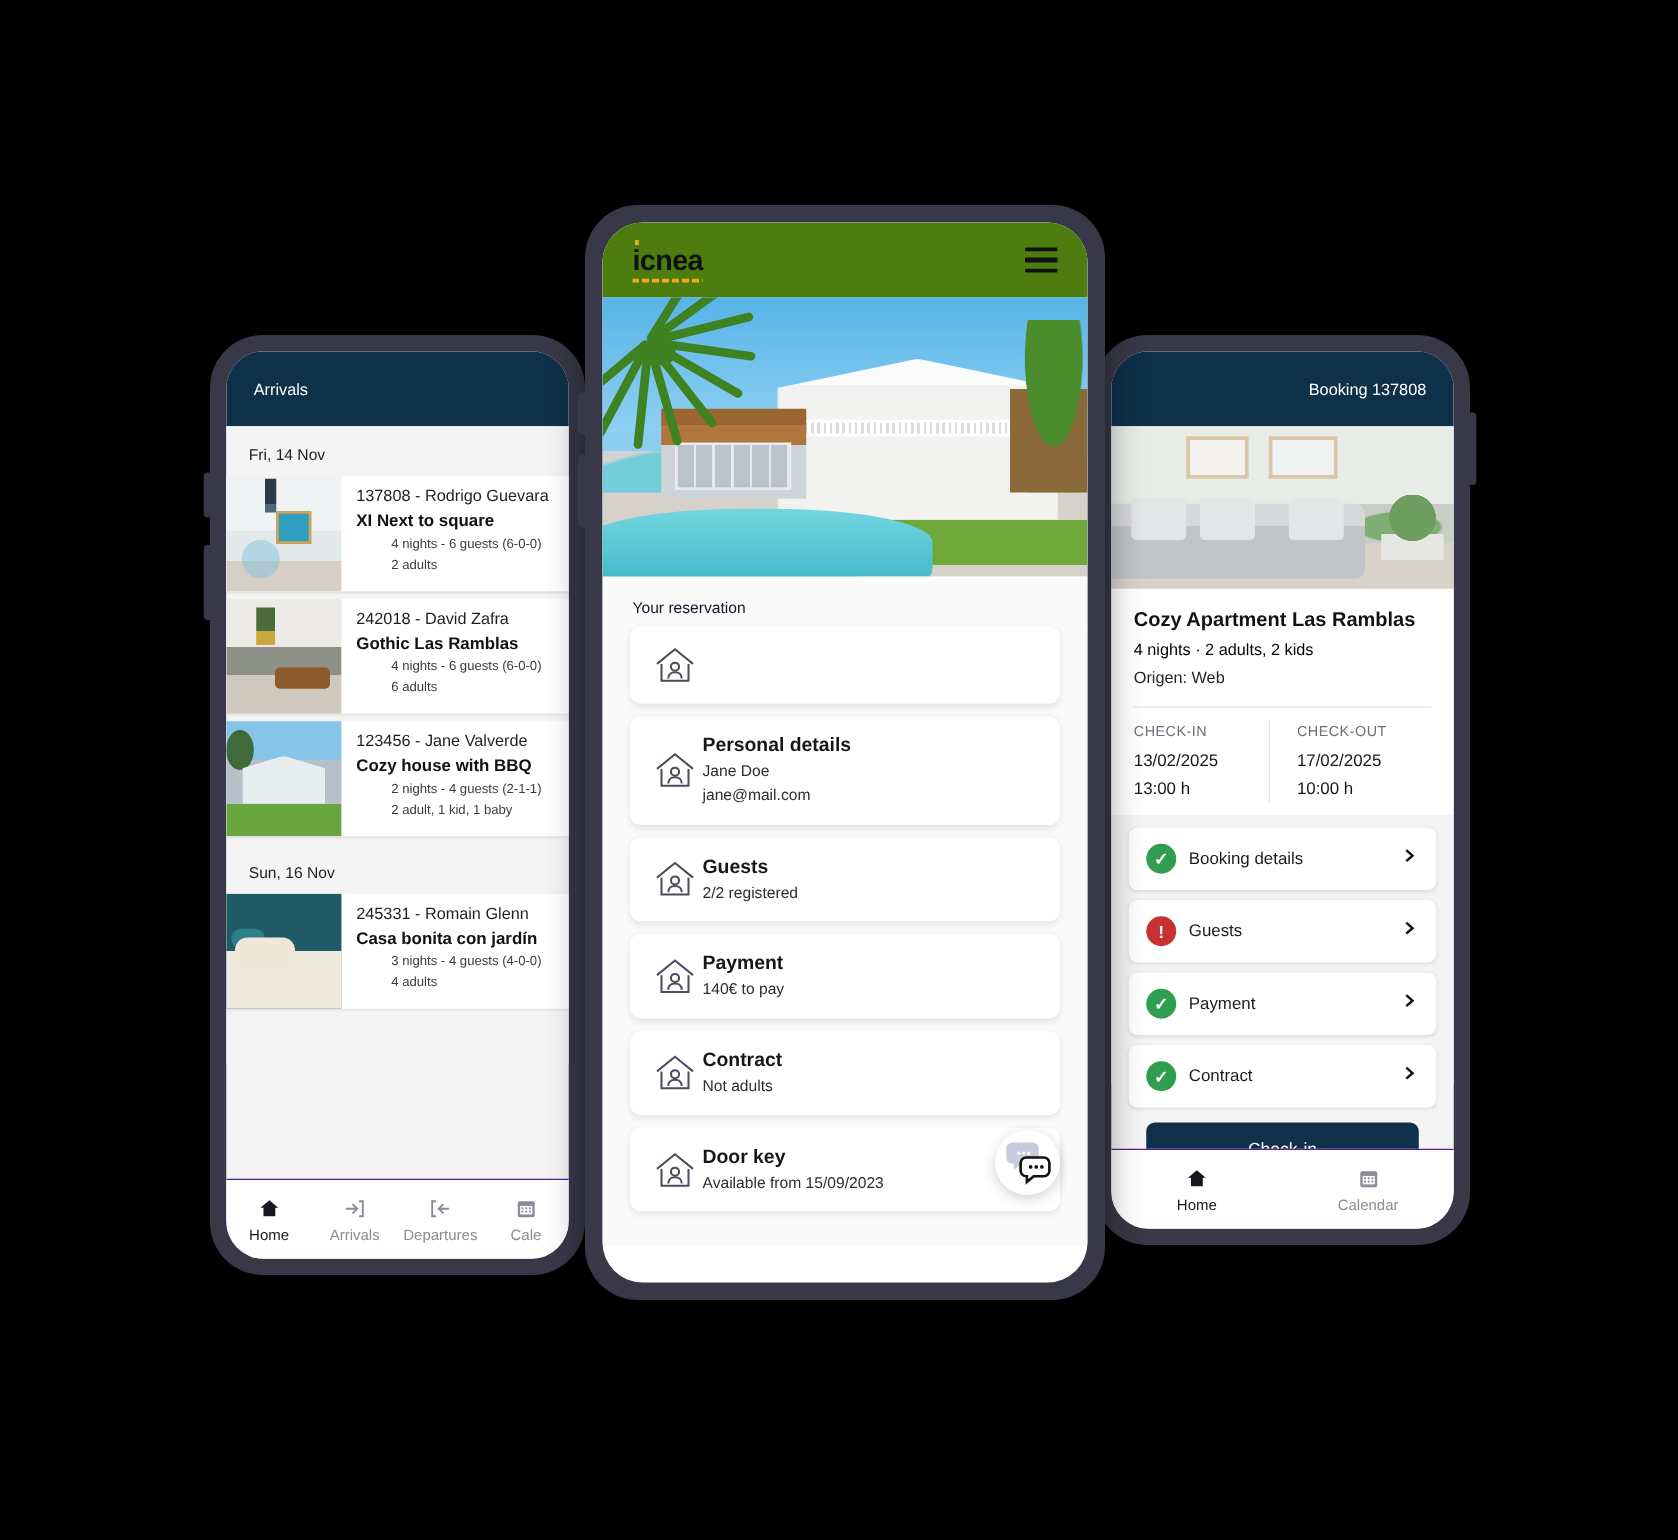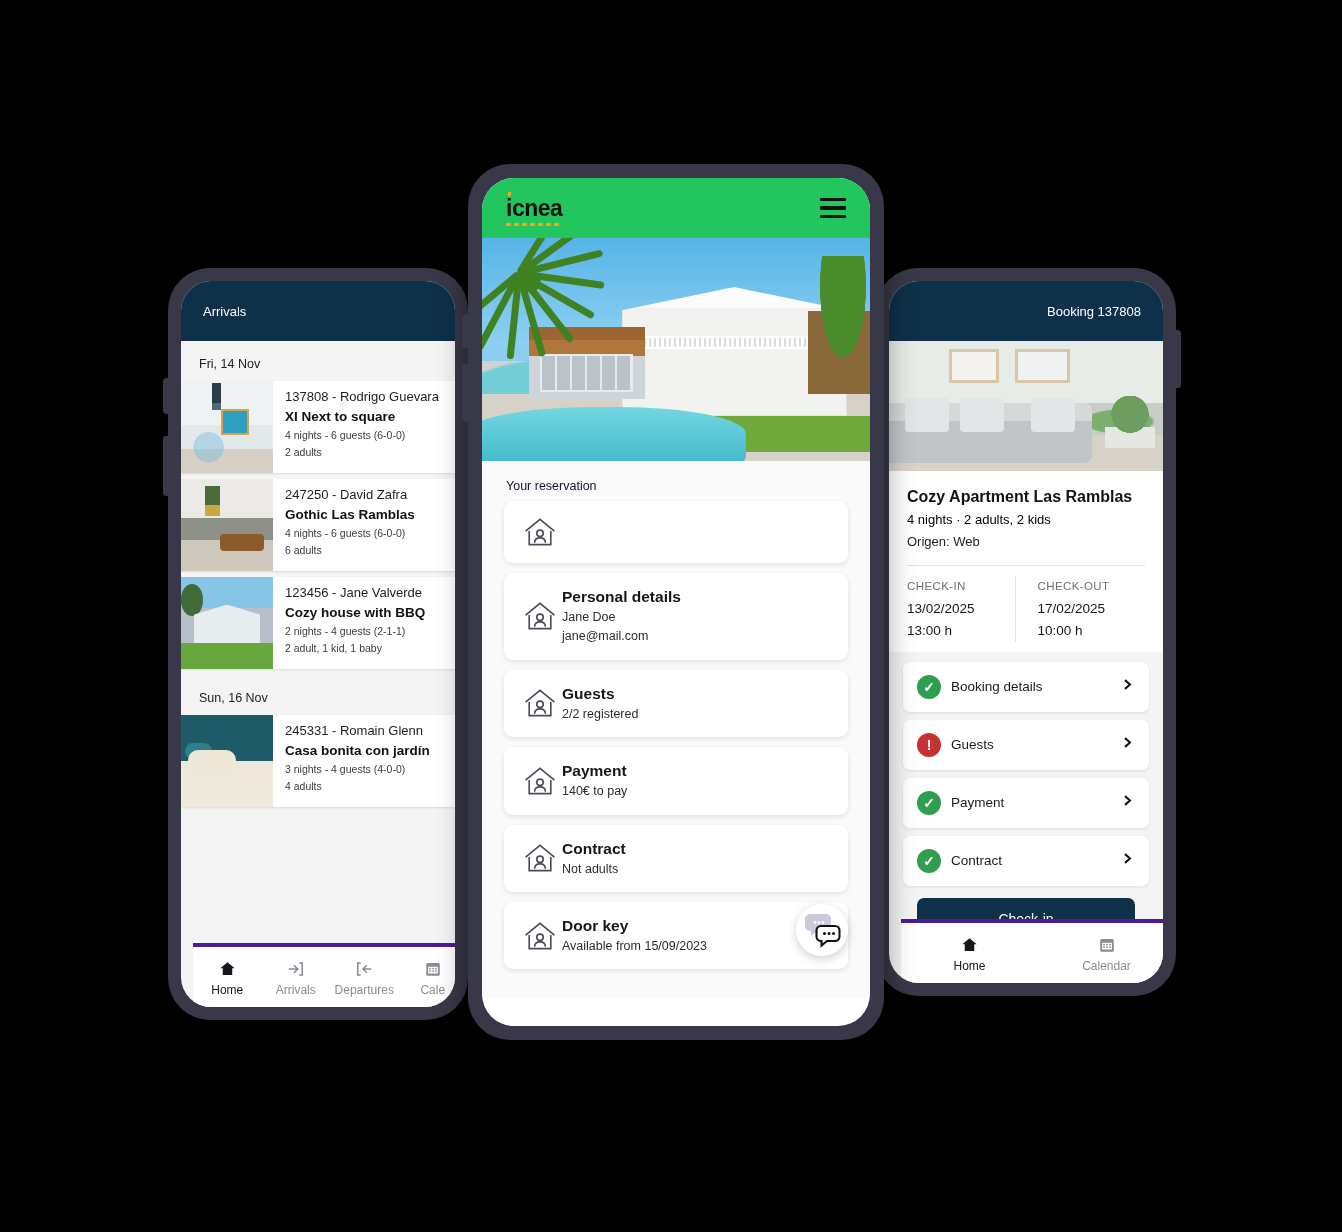--- a/index.html
+++ b/index.html
@@ -57,21 +57,21 @@
   .daygroup { padding: 16px 18px 10px; font-size: 12.5px; color: #1c1c22; }
   .resv-card {
     display: flex; background: #fff; margin: 0 0 6px 0;
     box-shadow: 0 1px 2px rgba(0,0,0,.10);
     overflow: hidden;
   }
   .resv-thumb { width: 92px; height: 92px; flex: 0 0 92px; background-size: cover; background-position:center; }
   .resv-info { padding: 7px 10px 6px 12px; flex: 1; min-width: 0; }
   .resv-code { font-size: 13px; color: #1d1d24; line-height: 1.45; white-space: nowrap; }
   .resv-title { font-size: 13.5px; font-weight: bold; color: #111; line-height: 1.5; white-space: nowrap;}
-  .resv-meta { font-size: 10.5px; color: #3a3a42; line-height: 1.65; white-space: nowrap;}
+  .resv-meta { font-size: 10.5px; color: #3a3a42; line-height: 1.65; white-space: nowrap; margin-left: 28px;}
 
   
   .th-bedroom-white {
     background:
       radial-gradient(circle at 30% 72%, rgba(120,190,220,.45) 0 16%, transparent 17%),
       linear-gradient(180deg,#f0f3f4 0 48%, #e3e8ea 48% 74%, #d6cfc6 74% 100%),
       #eef1f2;
     position: relative;
   }
   .th-bedroom-white::after {
@@ -121,33 +121,33 @@
     content:""; position:absolute; left:8%; top:38%; width:52%; height:30%;
     background:#efe7d8; border-radius: 10px;
   }
   .th-bed-teal::before {
     content:""; position:absolute; left:4%; top:30%; width:30%; height:18%;
     background:#2d7f89; border-radius: 8px;
   }
 
   
   .botnav {
-    position:absolute; left:12px; bottom:0; width:100%;
+    position:absolute; left:0; bottom:0; width:100%;
     background:#fff; display:flex; align-items:center;
-    border-top: 4px solid #4c1d95;
+    border-top: 1px solid #4c1d95;
   }
   .navitem { flex:1; display:flex; flex-direction:column; align-items:center; gap:5px; }
   .navitem .lbl { font-size: 12px; }
   .navitem.active .lbl { color: #16161c; }
   .navitem.dim .lbl { color: #8b8b95; }
   .navicon { height: 20px; display:flex; align-items:flex-end; }
 
   
   .c-header {
-    height: 60px; background:#22c55e; display:flex; align-items:center;
+    height: 60px; background:#4d7c0f; display:flex; align-items:center;
     justify-content: space-between; padding: 0 24px;
   }
   .logo-wrap { position:relative; }
   .logo-text {
     font-size: 23px; font-weight: bold; letter-spacing:-.5px; color:#111;
     font-family:"Liberation Sans", sans-serif;
   }
   .logo-dash {
     position:absolute; left:0; bottom:-4px; width:100%; height:3px;
     background: repeating-linear-gradient(90deg,#f0a91e 0 5px, transparent 5px 8px);
@@ -298,21 +298,21 @@
             <div class="resv-code">137808 - Rodrigo Guevara</div>
             <div class="resv-title">XI Next to square</div>
             <div class="resv-meta">4 nights - 6 guests (6-0-0)</div>
             <div class="resv-meta">2 adults</div>
           </div>
         </div>
 
         <div class="resv-card">
           <div class="resv-thumb th-livingroom"></div>
           <div class="resv-info">
-            <div class="resv-code">247250 - David Zafra</div>
+            <div class="resv-code">242018 - David Zafra</div>
             <div class="resv-title">Gothic Las Ramblas</div>
             <div class="resv-meta">4 nights - 6 guests (6-0-0)</div>
             <div class="resv-meta">6 adults</div>
           </div>
         </div>
 
         <div class="resv-card">
           <div class="resv-thumb th-house-bbq"></div>
           <div class="resv-info">
             <div class="resv-code">123456 - Jane Valverde</div>

